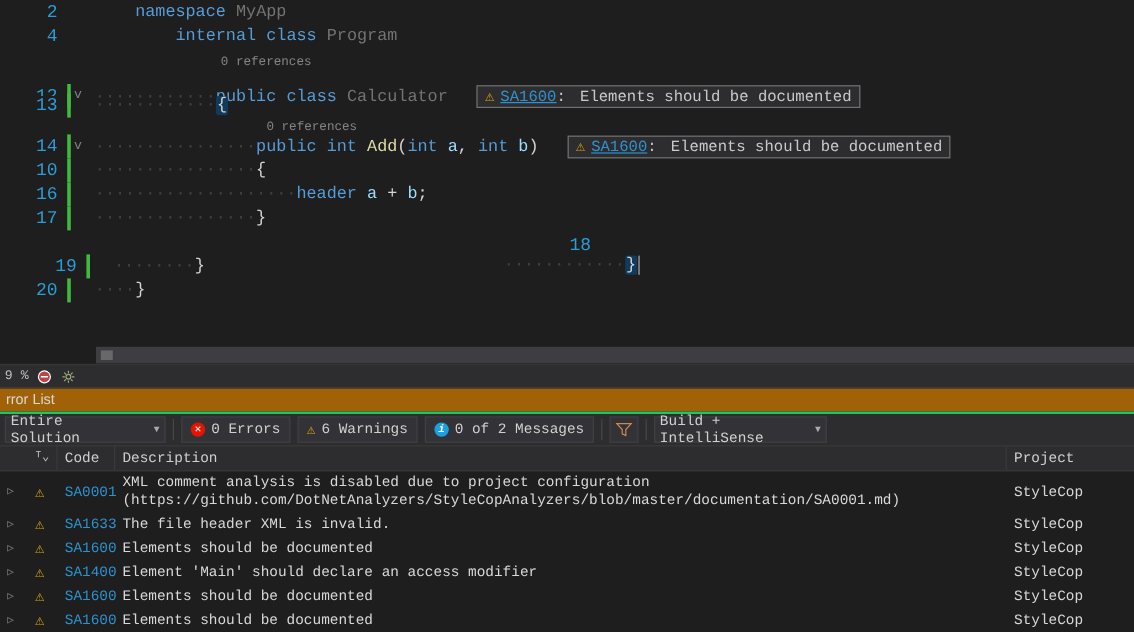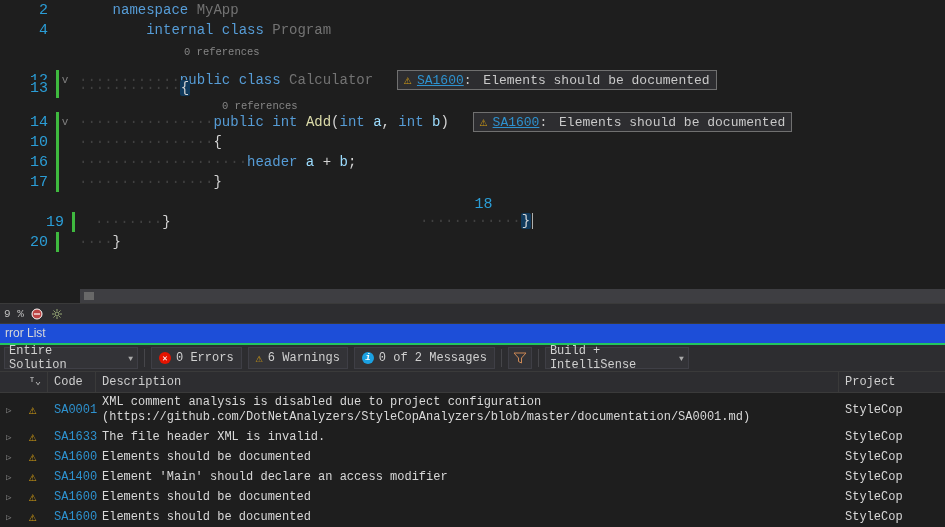--- a/index.html
+++ b/index.html
@@ -25,21 +25,21 @@
   .dots { color: #404040; }
   
   .inline-warn { display: inline-flex; align-items: center; border: 1px solid #707070; background: #2d2d30; padding: 1px 6px; margin-left: 24px; font-size: 13px; }
   .inline-warn .tri { color: #d8a013; margin-right: 5px; }
   .inline-warn .code-link { color: #2e92cf; text-decoration: underline; }
   .inline-warn .msg { color: #c9c9c9; margin-left: 4px; }
   
   .status-strip { height: 20px; background: #2d2d30; color: #bfbfbf; font-size: 11px; display: flex; align-items: center; padding: 0 4px; border-top: 1px solid #3a3a3a; gap: 6px; }
   .status-strip .icon-box { width: 14px; height: 14px; display: inline-flex; align-items: center; justify-content: center; }
   
-  .panel-title { height: 20px; background: #1d4ed8; color: #d8d8d8; font: 12px 'Segoe UI', Arial, sans-serif; padding: 2px 5px; border-top: 1px solid #3a3a3a; }
+  .panel-title { height: 20px; background: #a16207; color: #d8d8d8; font: 12px 'Segoe UI', Arial, sans-serif; padding: 2px 5px; border-top: 1px solid #3a3a3a; }
   
   .panel-toolbar { height: 28px; background: #2d2d30; display: flex; align-items: center; padding: 2px 4px; gap: 6px; font: 12px 'Segoe UI', Arial, sans-serif; border-top: 2px solid #22c55e; }
   .combo { background: #333337; border: 1px solid #3f3f46; color: #d0d0d0; padding: 1px 4px; display: flex; align-items: center; gap: 6px; height: 22px; }
   .combo .chev { font-size: 8px; color: #aaa; }
   .pill { background: #333337; border: 1px solid #3f3f46; color: #d0d0d0; padding: 1px 7px; display: flex; align-items: center; gap: 5px; height: 22px; }
   .pill .ico-err { width: 12px; height: 12px; border-radius: 50%; background: #e51400; color: #fff; font-size: 9px; font-weight: bold; display: flex; align-items: center; justify-content: center; }
   .pill .ico-warn { color: #d8a013; font-size: 12px; }
   .pill .ico-info { width: 12px; height: 12px; border-radius: 50%; background: #1ba1e2; color: #fff; font-size: 9px; font-weight: bold; display: flex; align-items: center; justify-content: center; font-style: italic; }
   .filter-btn { background: #333337; border: 1px solid #3f3f46; width: 24px; height: 22px; display: flex; align-items: center; justify-content: center; }
   .sep { width: 1px; height: 18px; background: #46464a; }

